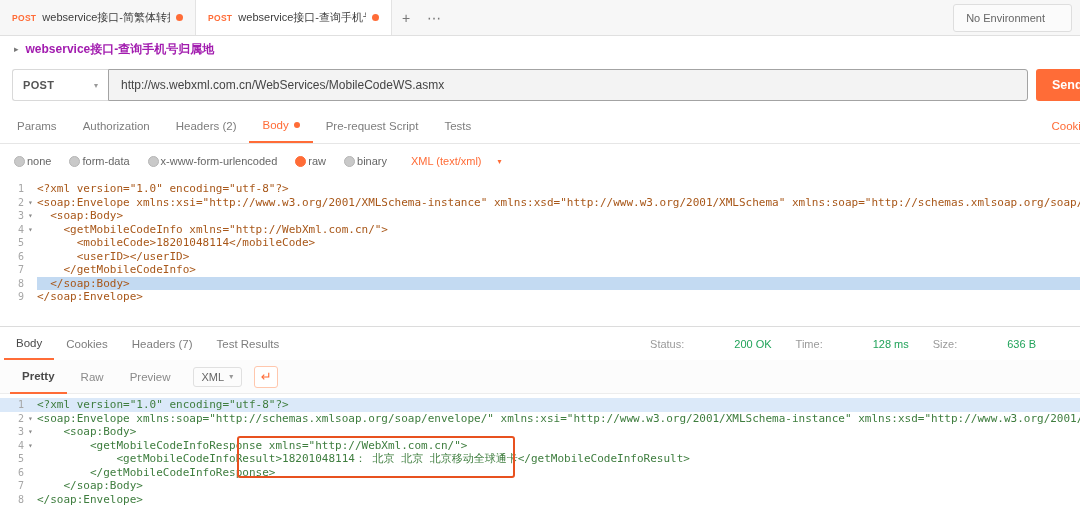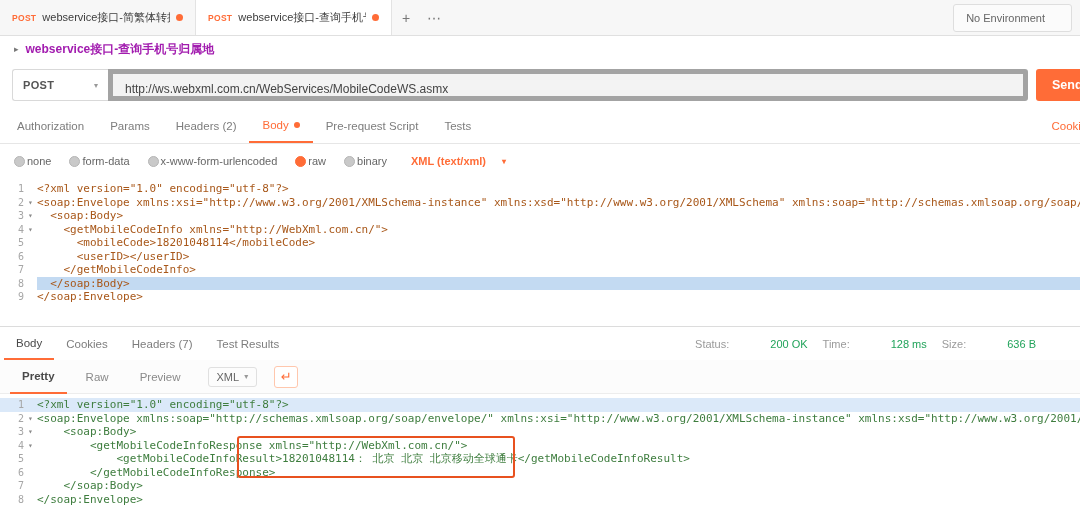--- a/index.html
+++ b/index.html
@@ -28,21 +28,21 @@
   .caret-right { color:#777; font-size:9px; }
   .req-title { font-size:12px; font-weight:bold; color:#a21caf; }
 
   
   .url-row { height:46px; padding:7px 0 7px 12px; display:flex; align-items:center; position:relative; }
   .method-select { width:96px; height:32px; background:#fff; border:1px solid #d9d9d9;
                    border-right:none; border-radius:3px 0 0 3px; display:flex; align-items:center;
                    justify-content:space-between; padding:0 10px; cursor:pointer; }
   .method-select .m { font-size:11px; color:#555; font-weight:bold; letter-spacing:.3px; }
   .method-select .c { font-size:8px; color:#999; }
-  .url-input { flex:1; height:32px; background:#f3f3f3; border:5px solid #a3a3a3;
+  .url-input { flex:1; height:32px; background:#f3f3f3; border:1px solid #a3a3a3;
                border-radius:0 3px 3px 0; font-size:12px; color:#444; padding:0 12px;
                line-height:30px; white-space:nowrap; overflow:hidden; margin-right:52px; }
   .send-btn { position:absolute; left:1036px; top:7px; width:92px; height:32px;
               background:#ff6c37; color:#fff; font-size:12.5px; font-weight:bold;
               border:none; border-radius:3px; text-align:left; padding-left:16px; cursor:pointer; }
 
   
   .req-tabs { height:36px; border-bottom:1px solid #e6e6e6; display:flex; align-items:stretch;
               padding-left:4px; position:relative; }
   .rtab { display:flex; align-items:center; gap:5px; padding:0 13px; font-size:11.5px;
@@ -52,21 +52,21 @@
   .cookies-link { position:absolute; right:-13px; top:0; line-height:36px; font-size:11.5px;
                   color:#ff6c37; cursor:pointer; }
 
   
   .mode-row { height:34px; display:flex; align-items:center; gap:8px; padding-left:14px; }
   .mode { display:flex; align-items:center; gap:2px; margin-right:10px; cursor:pointer; }
   .radio { width:11px; height:11px; border-radius:50%; background:#c9c9c9; border:1px solid #b5b5b5; }
   .radio.sel { background:#ff6c37; border-color:#ff6c37; }
   .mode-label { font-size:11px; color:#666; }
   .ct-select { display:flex; align-items:center; gap:16px; color:#ff6c37; font-size:11px;
-               margin-left:6px; cursor:pointer;font-weight:bold; }
+               margin-left:6px; cursor:pointer; }
   .ct-select .c { font-size:8px; }
 
   
   .editor { position:relative; font-family:"DejaVu Sans Mono", monospace; font-size:11px;
             padding-top:4px; background:#fff; }
   .editor.req { height:148px; }
   .editor.resp { height:136px; }
   .cl { display:flex; height:13.5px; line-height:13.5px; white-space:pre; }
   .ln { width:24px; text-align:right; color:#a6a6a6; font-size:10px; flex:0 0 auto; }
   .fold { width:13px; text-align:center; color:#8a8a8a; font-size:8px; flex:0 0 auto; }
@@ -77,25 +77,25 @@
   .hl-row { background:#dbe9f9; }
   .anno-box { position:absolute; left:237px; top:42px; width:278px; height:42px;
               border:2px solid #e8511f; border-radius:3px; pointer-events:none; }
 
   
   .resp-header { height:34px; border-top:1px solid #dcdcdc; display:flex; align-items:stretch;
                  padding-left:4px; position:relative; }
   .resp-tab { display:flex; align-items:center; padding:0 12px; font-size:11.5px; color:#7d7d7d; cursor:pointer; }
   .resp-tab.active { color:#4a4a4a; border-bottom:2px solid #ff6c37; }
   .resp-meta { position:absolute; right:34px; top:0; height:34px; display:flex; align-items:center;
-               gap:5px; font-size:11px; }
+               gap:14px; font-size:11px; }
   .meta-label { color:#9a9a9a; }
   .meta-value { color:#21a35a; margin-right:10px;margin-left:36px; }
 
-  .resp-toolbar { height:34px; display:flex; align-items:center; gap:7px; padding-left:10px;
+  .resp-toolbar { height:34px; display:flex; align-items:center; gap:2px; padding-left:10px;
                   border-bottom:1px solid #ededed; background:#fcfcfc; }
   .vtab { padding:0 12px; line-height:32px; font-size:11.5px; color:#8a8a8a; cursor:pointer; }
   .vtab.active { color:#4a4a4a; border-bottom:2px solid #ff6c37; font-weight:bold; }
   .fmt-select { display:flex; align-items:center; gap:5px; font-size:11px; color:#666;
                 border:1px solid #e0e0e0; border-radius:3px; padding:3px 8px; margin-left:8px; cursor:pointer; }
   .fmt-select .c { font-size:8px; color:#999; }
   .wrap-btn { margin-left:10px; width:24px; height:22px; border:1px solid #ffc7ad; border-radius:3px;
               color:#ff6c37; font-size:13px; display:flex; align-items:center; justify-content:center;
               cursor:pointer; background:#fff; }
 </style>
@@ -128,22 +128,22 @@
   <div class="url-row">
     <div class="method-select">
       <span class="m">POST</span>
       <span class="c">▾</span>
     </div>
     <div class="url-input">http://ws.webxml.com.cn/WebServices/MobileCodeWS.asmx</div>
     <button class="send-btn">Send</button>
   </div>
 
   <div class="req-tabs">
+    <div class="rtab">Params</div>
     <div class="rtab">Authorization</div>
-    <div class="rtab">Params</div>
     <div class="rtab">Headers (2)</div>
     <div class="rtab active">
       <span>Body</span>
       <span class="dot"></span>
     </div>
     <div class="rtab">Pre-request Script</div>
     <div class="rtab">Tests</div>
     <span class="cookies-link">Cookies</span>
   </div>
 

